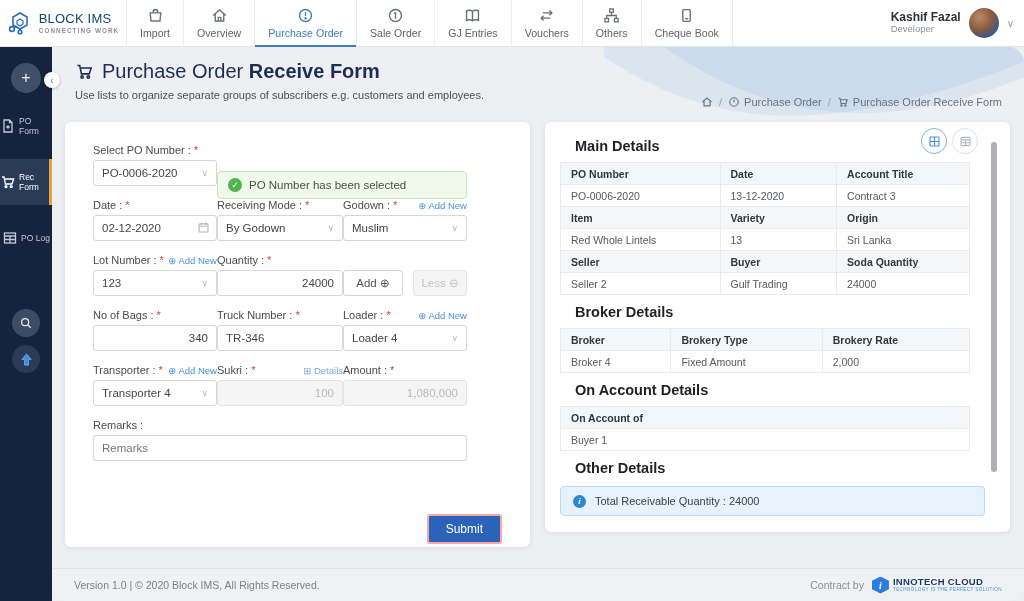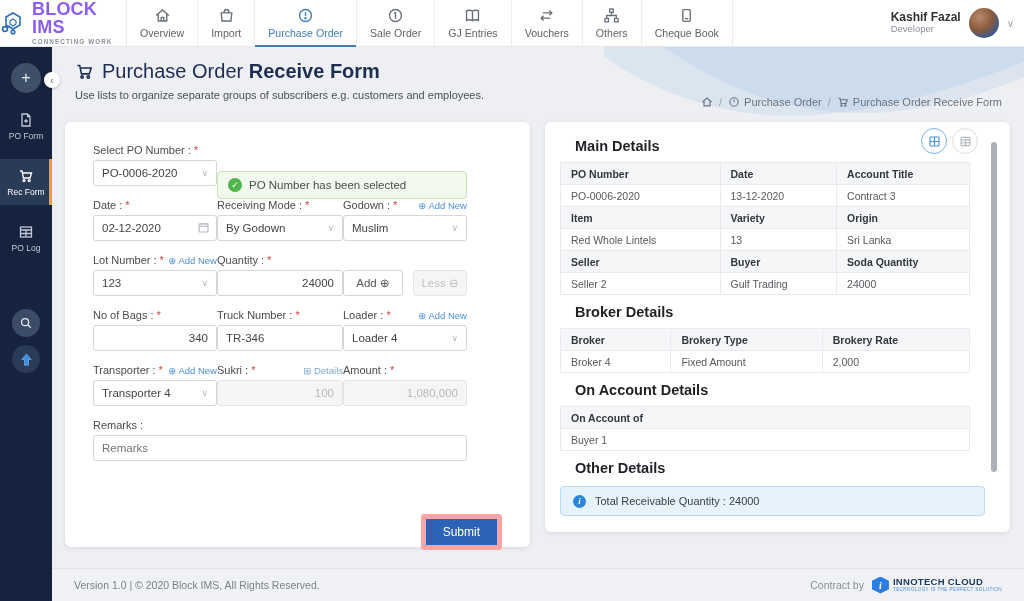--- a/index.html
+++ b/index.html
@@ -6,21 +6,21 @@
   html,body { width:1024px; height:601px; }
   body { font-family:"Liberation Sans", sans-serif; background:#edeff3; overflow:hidden; }
   .app { position:relative; width:1024px; height:601px; background:#edeff3; }
 
   
   .topbar { position:absolute; top:0; left:0; width:1024px; height:47px; background:#ffffff;
             border-bottom:1px solid #e6e6e6; display:flex; align-items:stretch; z-index:30; }
   .brand { width:127px; display:flex; align-items:center; justify-content:center; gap:6px;
            border-right:1px solid #ececec; }
   .brand-txt { line-height:1; }
-  .brand-name { font-size:18px; font-weight:bold; color:#8b5cf6; letter-spacing:.2px; }
+  .brand-name { font-size:13px; font-weight:normal; color:#0c4a6e; letter-spacing:.2px; }
   .brand-tag { font-size:6.3px; color:#8a8f98; letter-spacing:1.1px; margin-top:3px; font-weight:bold; }
   .topnav { display:flex; align-items:stretch; }
   .nav-item { position:relative; min-width:56px; padding:0 13px; display:flex; flex-direction:column;
               align-items:center; justify-content:center; gap:3px; border-right:1px solid #eeeeee;
               color:#5f6368; cursor:pointer; }
   .nav-item svg { stroke:#6a7078; }
   .nav-item .nav-label { font-size:10.6px; white-space:nowrap; }
   .nav-item.active { color:#3e7dbd; }
   .nav-item.active svg { stroke:#3e7dbd; }
   .nav-item.active::after { content:""; position:absolute; left:0; right:0; bottom:-1px; height:2px; background:#3e7dbd; }
@@ -32,34 +32,34 @@
             background:radial-gradient(circle at 35% 30%, #b98a6a 0%, #8a5a3c 45%, #3a5a8c 75%, #2c3e64 100%); }
   .user-chev { font-size:10px; color:#9aa0a8; }
 
   
   .sidebar { position:absolute; left:0; top:47px; width:52px; height:554px; background:#16233e; z-index:25; }
   .fab { width:30px; height:30px; border-radius:50%; background:#404f68; color:#eef1f6; font-size:16px;
          display:flex; align-items:center; justify-content:center; margin:16px auto 6px; cursor:pointer; }
   .collapse-btn { position:absolute; top:25px; left:44px; width:16px; height:16px; border-radius:50%;
                   background:#ffffff; box-shadow:0 1px 3px rgba(0,0,0,.25); color:#6a7078; font-size:10px;
                   display:flex; align-items:center; justify-content:center; cursor:pointer; z-index:26; }
-  .side-item { position:relative; height:46px; margin-top:10px; display:flex; flex-direction:column;
+  .side-item { position:relative; height:46px; margin-top:10px; display:flex; flex-direction:row;
                align-items:center; justify-content:center; gap:3px; color:#c2c9d6; cursor:pointer; }
   .side-item svg { stroke:#c2c9d6; }
   .side-item .side-label { font-size:8.5px; }
   .side-item.active { background:#2a3b58; color:#ffffff; }
   .side-item.active svg { stroke:#ffffff; }
   .side-item.active::after { content:""; position:absolute; right:0; top:0; bottom:0; width:3px; background:#e9a13b; }
   .side-bottom { margin-top:48px; display:flex; flex-direction:column; align-items:center; gap:8px; }
   .round-btn { width:28px; height:28px; border-radius:50%; background:#3c4b66; display:flex;
                align-items:center; justify-content:center; cursor:pointer; }
   .round-btn.launcher { background:#2b3a57; }
 
   
-  .content { position:absolute; left:52px; top:47px; width:972px; height:554px; background:#edeff3; overflow:hidden; }
+  .content { position:absolute; left:52px; top:47px; width:972px; height:554px; background:#edeff3; overflow:hidden;border-radius:16px; }
   .wave { position:absolute; top:0; right:0; pointer-events:none; }
   .page-head { position:absolute; left:23px; top:13px; }
   .title-row { display:flex; align-items:center; gap:8px; color:#1e2d52; }
   .page-title { font-size:20px; color:#1e2d52; }
   .page-title .t-light { font-weight:normal; }
   .page-title .t-bold { font-weight:bold; }
   .subtitle { font-size:11px; color:#4c4f55; margin-top:6px; }
   .breadcrumb { position:absolute; right:22px; top:49px; display:flex; align-items:center; gap:6px;
                 font-size:11px; color:#6b7280; }
   .crumb { display:flex; align-items:center; gap:4px; cursor:pointer; }
@@ -90,21 +90,21 @@
   .success-alert { grid-column:2 / 4; align-self:end; height:28px; margin-bottom:0;
                    background:#f1f9ec; border:1px solid #c7e6b5; border-radius:4px;
                    display:flex; align-items:center; gap:7px; padding:0 10px; font-size:11.5px; color:#49504a; }
   .check-dot { width:14px; height:14px; border-radius:50%; background:#52b54b; color:#fff; font-size:9px;
                display:flex; align-items:center; justify-content:center; flex-shrink:0; }
   .btn-pair { display:flex; gap:10px; align-items:flex-end; height:100%; }
   .btn { height:26px; border-radius:3px; font-size:11.5px; font-family:"Liberation Sans",sans-serif; cursor:pointer; }
   .btn-add { width:62px; background:#fff; border:1px solid #d4d4d4; color:#555; }
   .btn-less { width:56px; background:#f5f5f6; border:1px solid #e6e6e8; color:#c3c3c7; cursor:default; }
   .submit-row { display:flex; justify-content:flex-end; margin-top:40px; }
-  .btn-submit { background:#2a63b7; color:#ffffff; border:5px solid #fca5a5; border-radius:3px;
+  .btn-submit { background:#2a63b7; color:#ffffff; border:2px solid #fca5a5; border-radius:3px;
                 font-size:12px; padding:6px 17px; cursor:pointer; }
 
   
   .view-toggles { position:absolute; top:6px; right:32px; display:flex; gap:5px; z-index:3; }
   .toggle { width:26px; height:26px; border-radius:50%; background:#fff; display:flex; align-items:center;
             justify-content:center; cursor:pointer; border:1px solid #dcdfe3; }
   .toggle.active { border-color:#7fb3e3; }
   .sec-title { font-size:14.5px; font-weight:bold; color:#1f2125; margin:9px 0 8px 15px; }
   .sec-title.first { margin-top:2px; }
   .dtable { width:410px; border-collapse:collapse; table-layout:fixed; }
@@ -155,34 +155,34 @@
       <span class="brand-txt">
         <div class="brand-name">BLOCK IMS</div>
         <div class="brand-tag">CONNECTING WORK</div>
       </span>
     </div>
 
     <nav class="topnav">
       <div class="nav-item">
         <span>
             <svg class="ic" width="17" height="17" viewBox="0 0 16 16" fill="none" stroke-width="1.3">
+              <path d="M3 5.5 H13 L12.2 13.2 H3.8 Z"></path>
+              <path d="M5.8 5.5 V4.6 a2.2 2.2 0 0 1 4.4 0 V5.5"></path>
+            </svg>
+          </span>
+        <span class="nav-label">Import</span>
+      </div>
+      <div class="nav-item">
+        <span>
+            <svg class="ic" width="17" height="17" viewBox="0 0 16 16" fill="none" stroke-width="1.3">
               <path d="M2 8 L8 2.8 L14 8 M4 6.8 V13.2 H12 V6.8"></path>
               <path d="M6.8 13.2 V9.8 H9.2 V13.2"></path>
             </svg>
           </span>
         <span class="nav-label">Overview</span>
-      </div>
-      <div class="nav-item">
-        <span>
-            <svg class="ic" width="17" height="17" viewBox="0 0 16 16" fill="none" stroke-width="1.3">
-              <path d="M3 5.5 H13 L12.2 13.2 H3.8 Z"></path>
-              <path d="M5.8 5.5 V4.6 a2.2 2.2 0 0 1 4.4 0 V5.5"></path>
-            </svg>
-          </span>
-        <span class="nav-label">Import</span>
       </div>
       <div class="nav-item active">
         <span>
             <svg class="ic" width="17" height="17" viewBox="0 0 16 16" fill="none" stroke-width="1.3">
               <circle cx="8" cy="8" r="5.6"></circle>
               <path d="M8 4.8 V8.4"></path>
               <circle cx="8" cy="10.6" r="0.5" fill="currentColor"></circle>
             </svg>
           </span>
         <span class="nav-label">Purchase Order</span>

